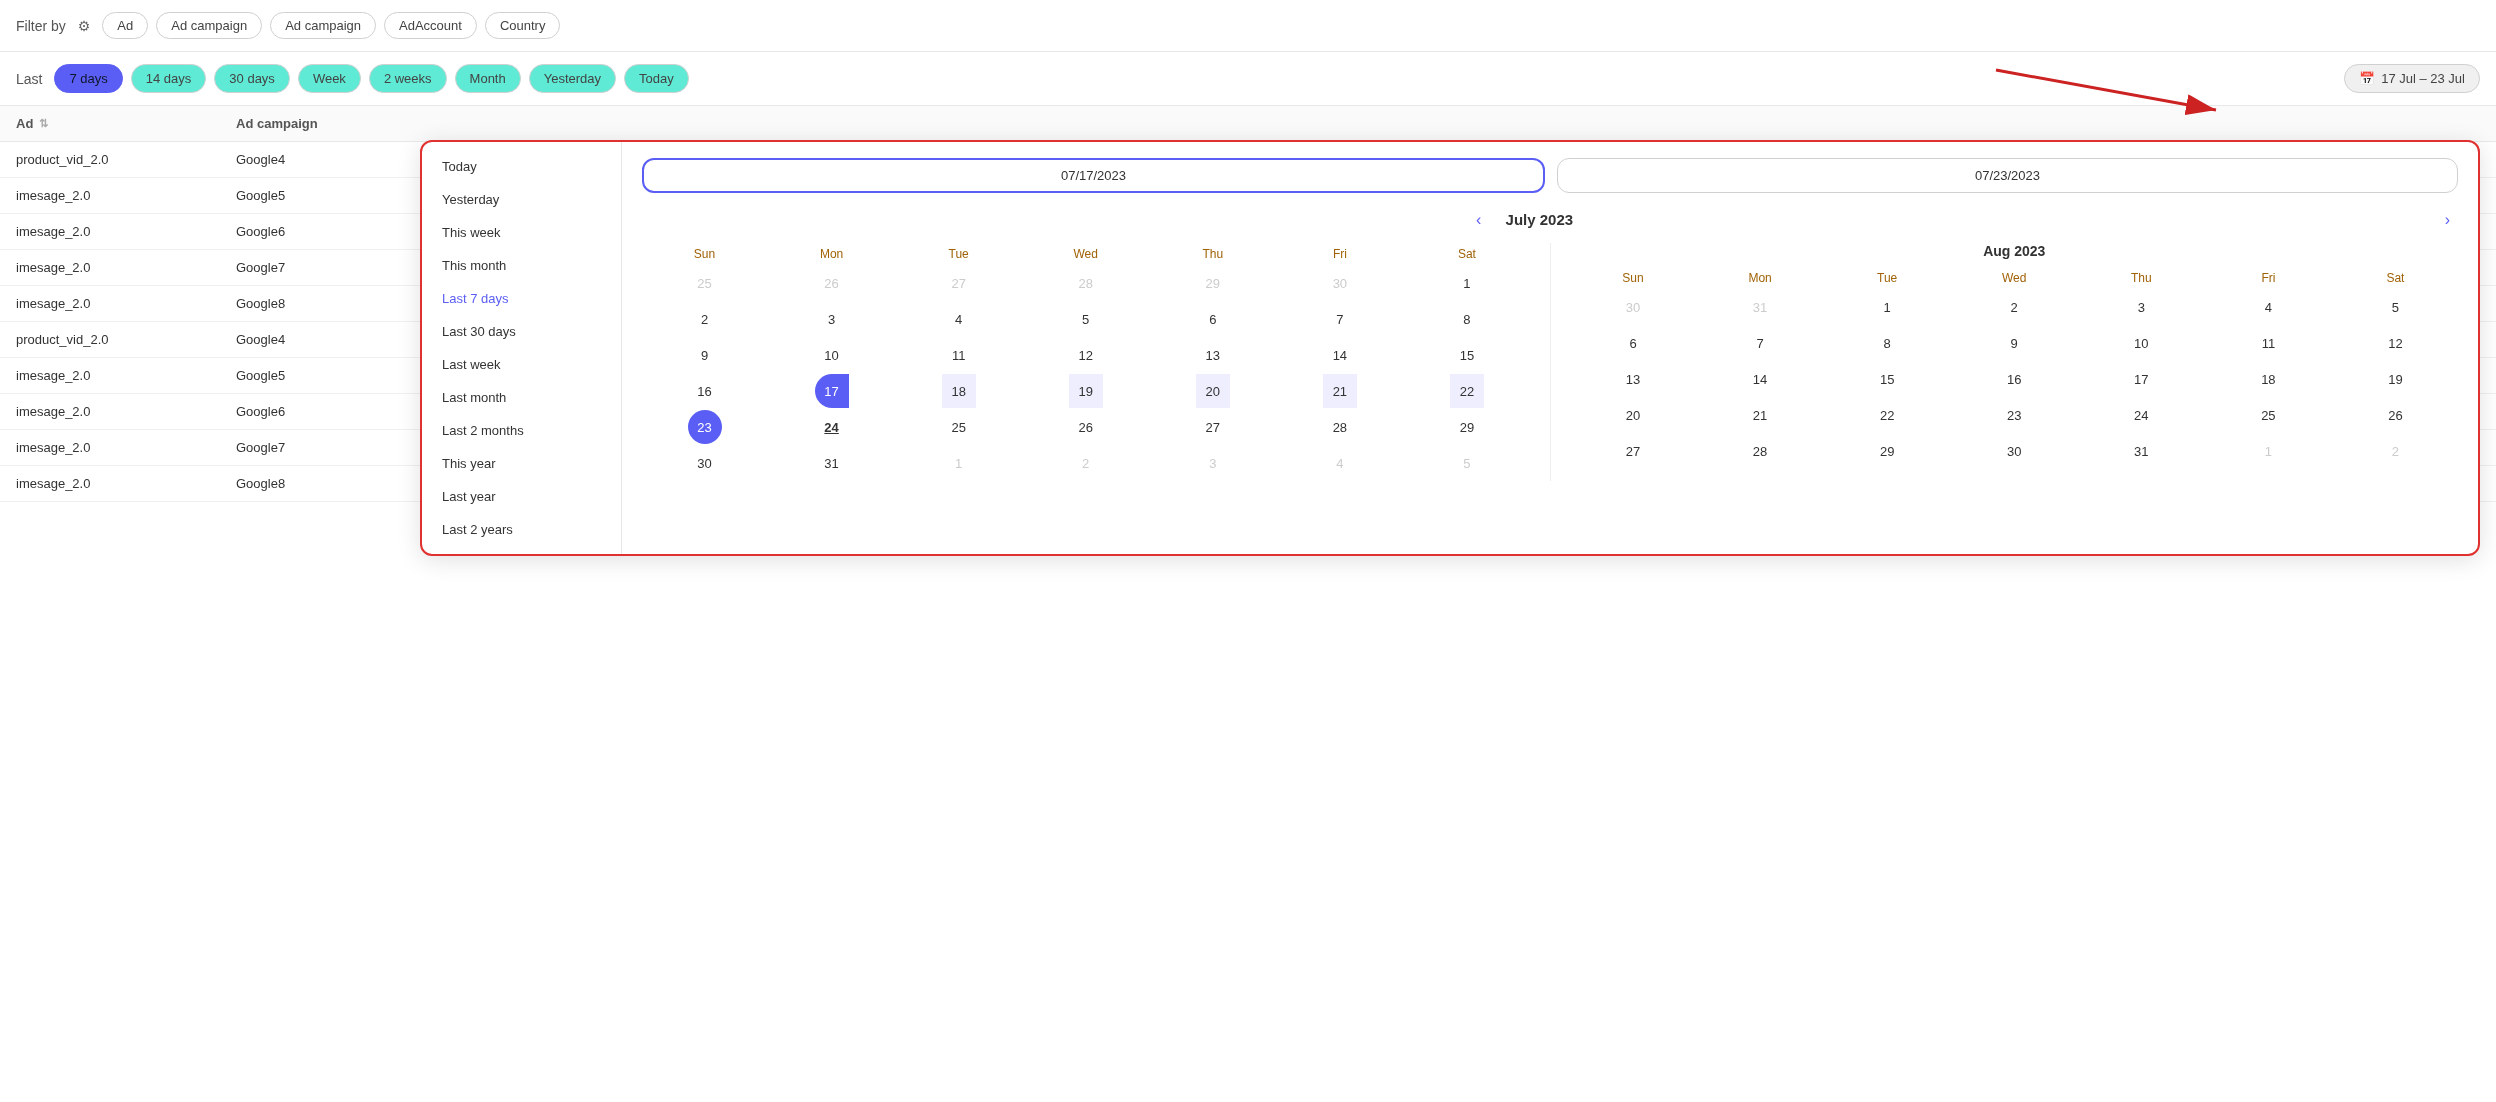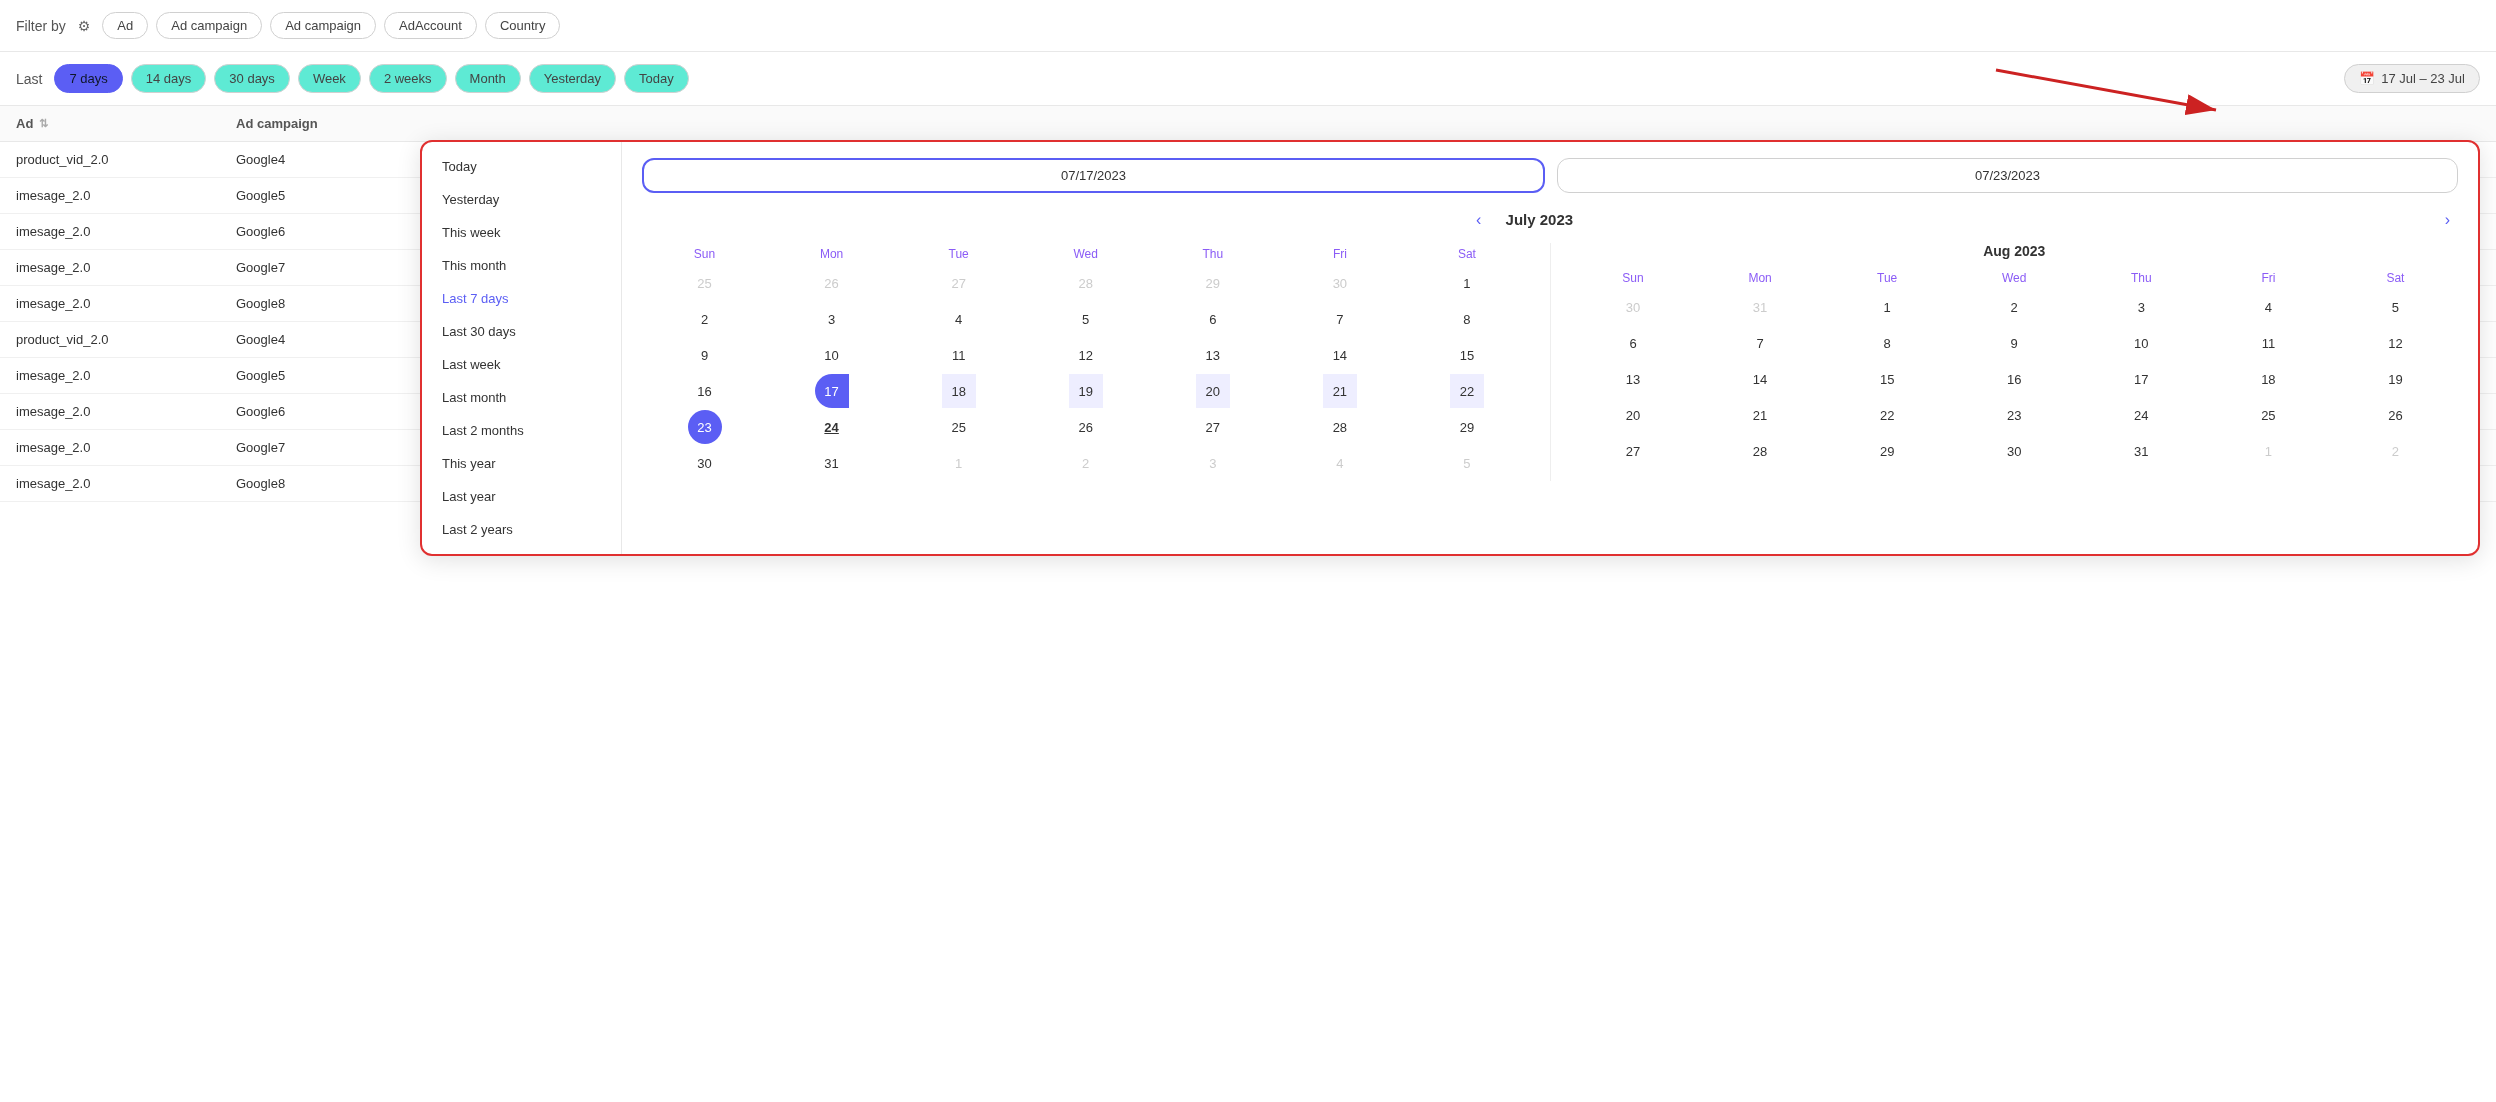--- a/index.html
+++ b/index.html
@@ -36,21 +36,21 @@
     .calendar-section { flex: 1; padding: 16px 20px; }
 
     .date-inputs { display: flex; gap: 12px; margin-bottom: 16px; }
     .date-input { flex: 1; border: 2px solid #5b5ef4; border-radius: 12px; padding: 8px 12px; font-size: 13px; color: #333; outline: none; text-align: center; }
     .date-input.secondary { border: 1px solid #d0d0d0; }
     .calendar { flex: 1; }
     .nav-btn { background: none; border: none; cursor: pointer; color: #5b5ef4; font-size: 16px; padding: 2px 8px; }
     .nav-btn.hidden { visibility: hidden; }
 
     .cal-grid { display: grid; grid-template-columns: repeat(7, 1fr); gap: 2px; }
-    .cal-dow { text-align: center; font-size: 12px; color: #8b5cf6; padding: 4px 0; font-weight: 500; }
+    .cal-dow { text-align: center; font-size: 12px; color: #a16207; padding: 4px 0; font-weight: 500; }
     .cal-day { text-align: center; padding: 6px 2px; font-size: 13px; cursor: pointer; border-radius: 50%; width: 34px; height: 34px; display: flex; align-items: center; justify-content: center; margin: 1px auto; }
     .cal-day.other-month { color: #ccc; }
     .cal-day.in-range { background: #eeeeff; border-radius: 0; color: #333; }
     .cal-day.range-start { background: #5b5ef4; color: #fff; border-radius: 50% 0 0 50%; }
     .cal-day.selected-single { background: #5b5ef4; color: #fff; border-radius: 50%; }
     .cal-day.today-underline { text-decoration: underline; font-weight: 600; }
 
     .two-months { display: flex; gap: 0; }
     .month-header { text-align: center; font-weight: 600; font-size: 14px; margin-bottom: 8px; color: #333; }
 

